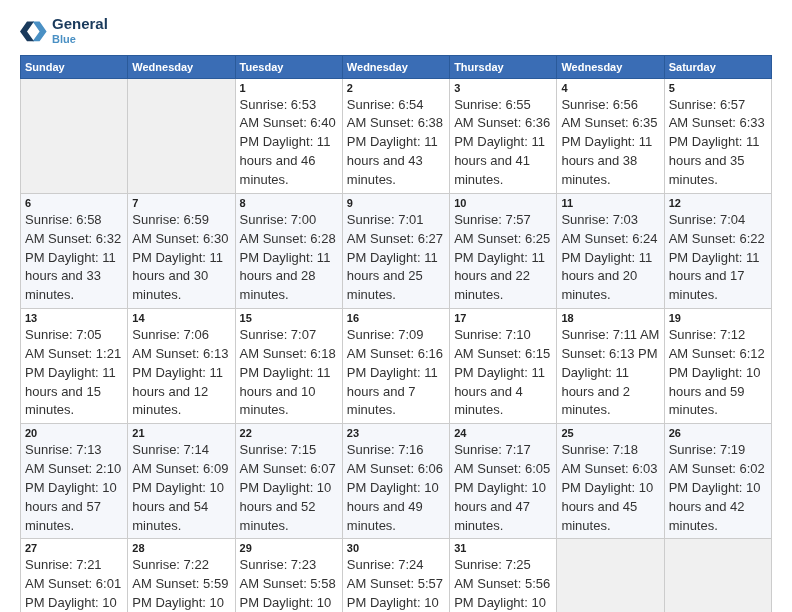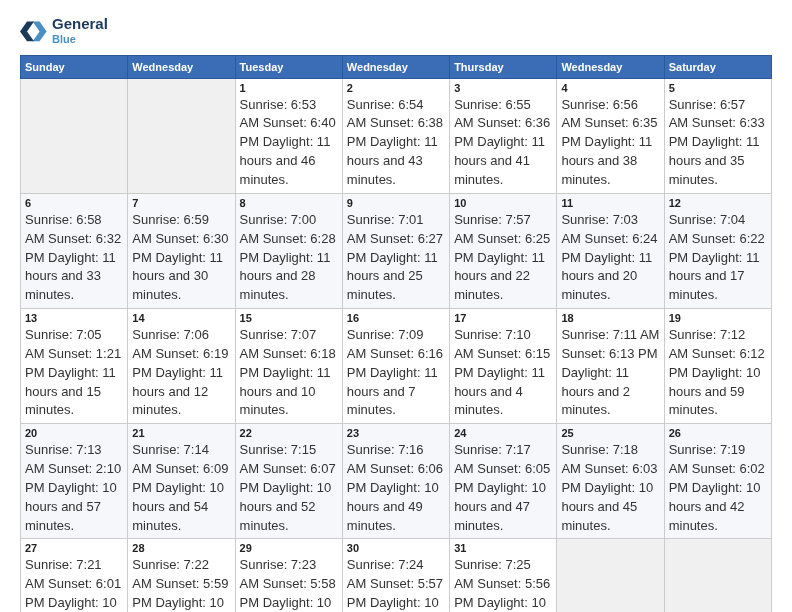--- a/index.html
+++ b/index.html
@@ -205,21 +205,21 @@
         <tr>
           <td>
             <span class="day-num">13</span>
             <div class="day-info">Sunrise: 7:05 AM
 Sunset: 1:21 PM
 Daylight: 11 hours and 15 minutes.</div>
           </td>
           <td>
             <span class="day-num">14</span>
             <div class="day-info">Sunrise: 7:06 AM
-Sunset: 6:19 PM
+Sunset: 6:13 PM
 Daylight: 11 hours and 12 minutes.</div>
           </td>
           <td>
             <span class="day-num">15</span>
             <div class="day-info">Sunrise: 7:07 AM
 Sunset: 6:18 PM
 Daylight: 11 hours and 10 minutes.</div>
           </td>
           <td>
             <span class="day-num">16</span>

